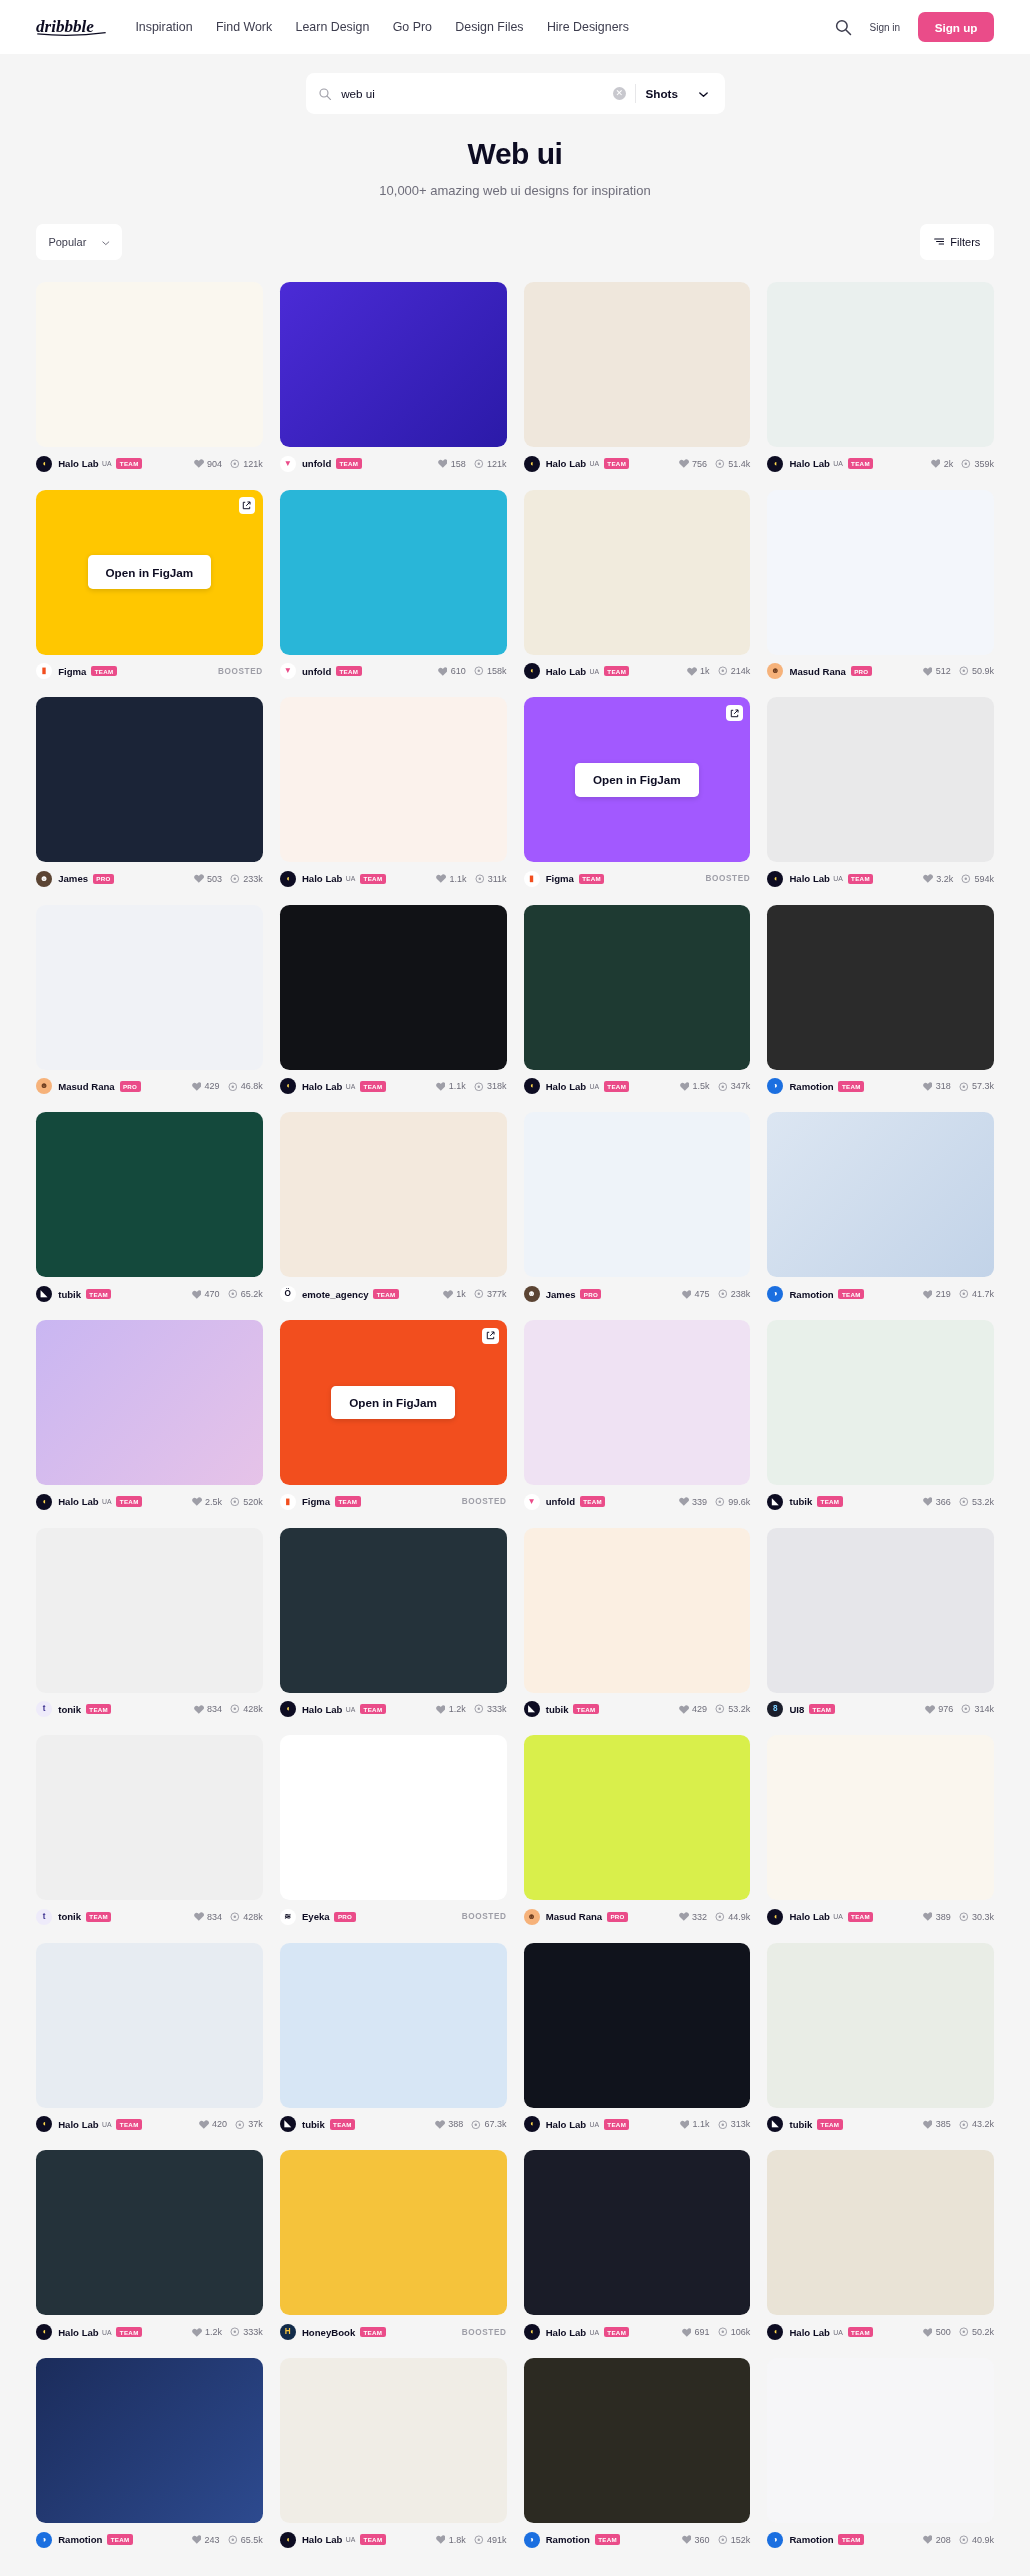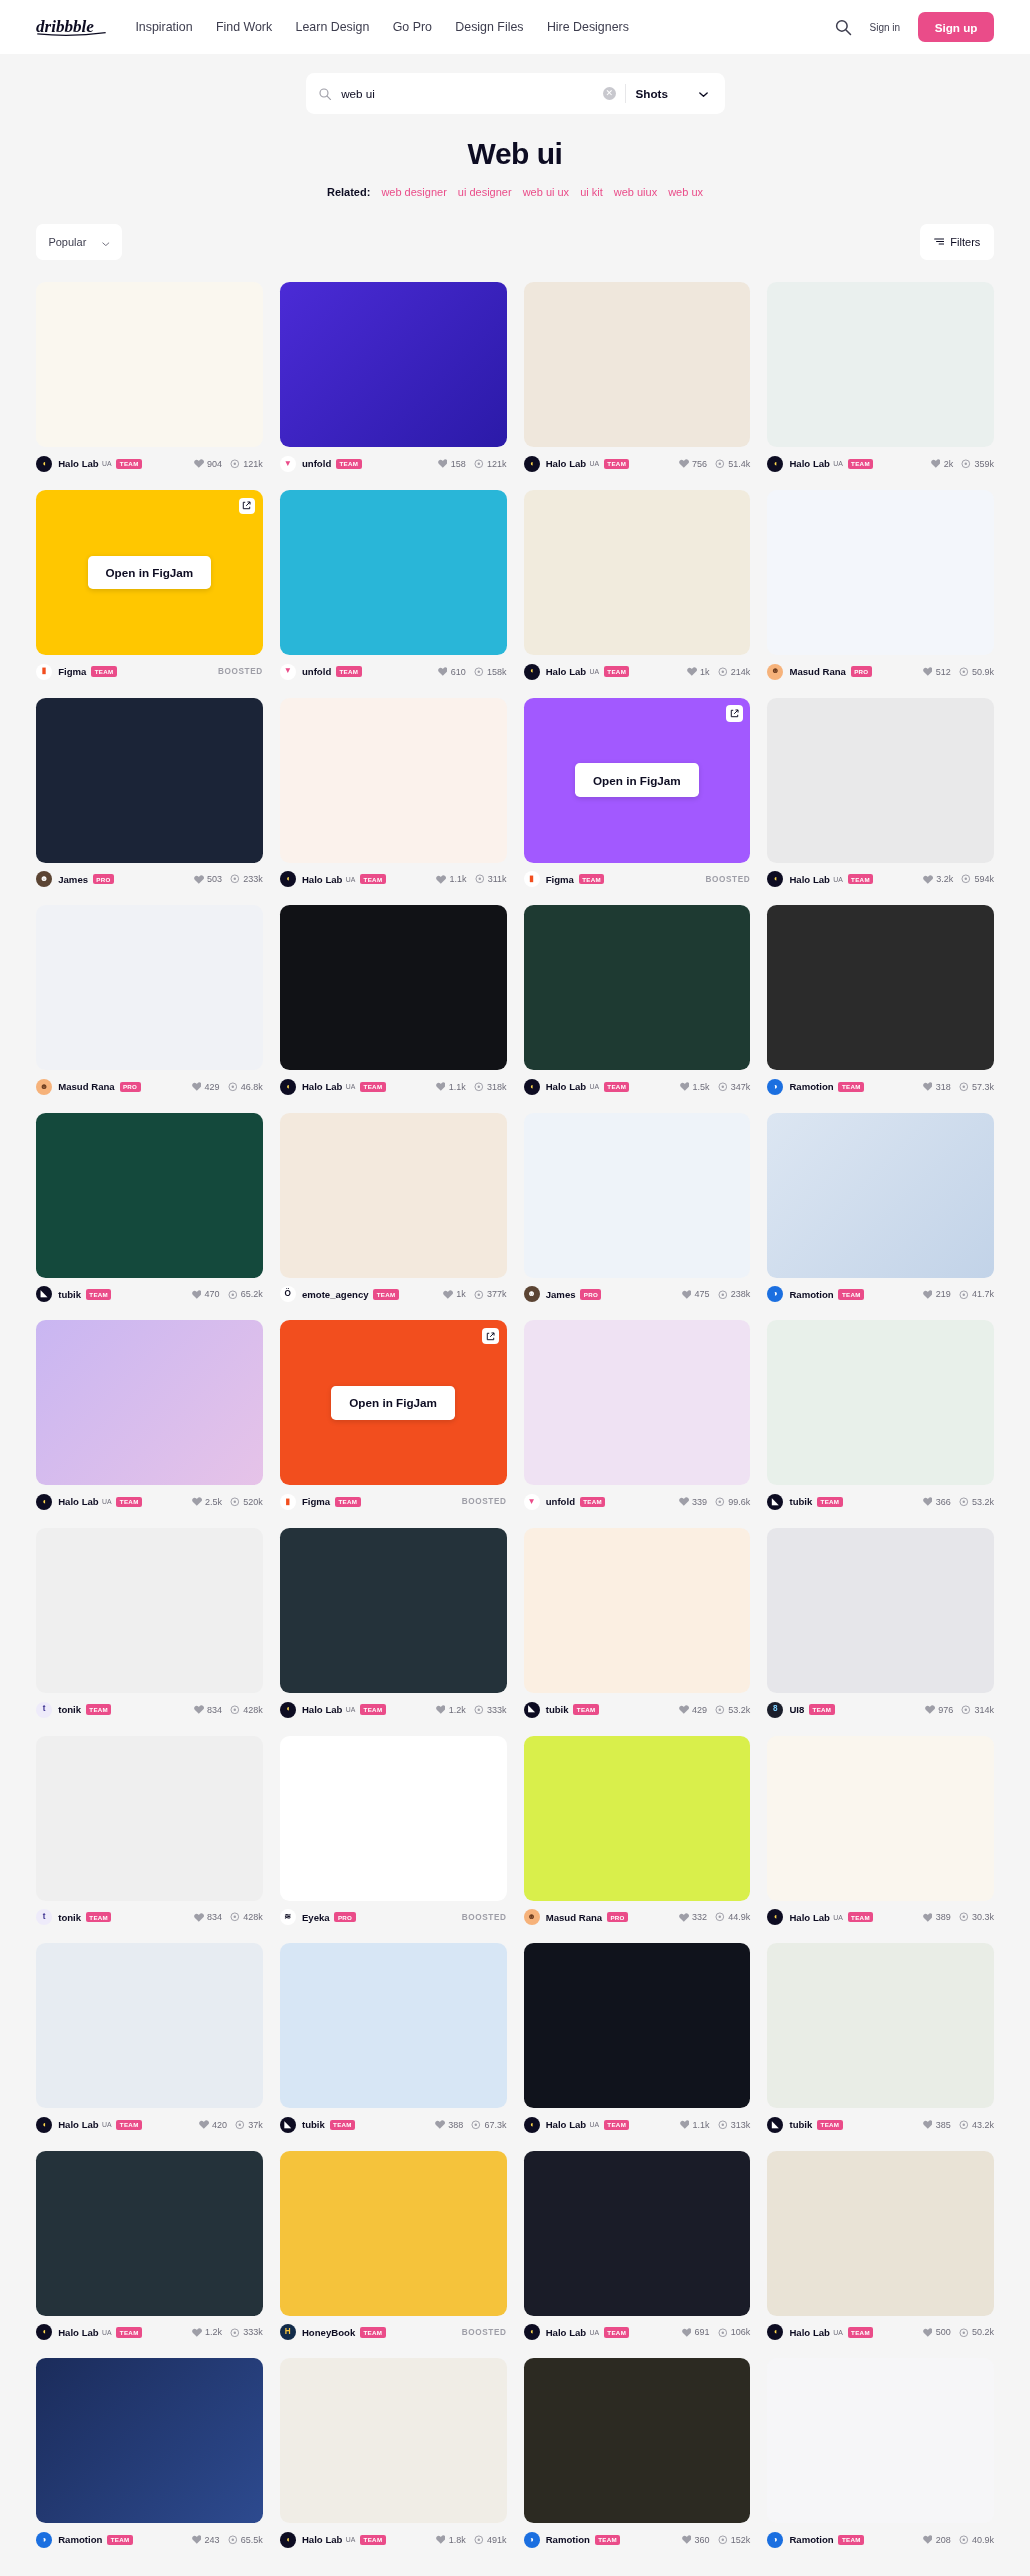--- a/index.html
+++ b/index.html
@@ -45,21 +45,21 @@
     flex: 1; border: none; outline: none; font-size: 11.7px;
     font-family: "Liberation Sans", sans-serif; color: #0D0C22; background: transparent;
   }
   .sb-clear {
     width: 13px; height: 13px; border-radius: 50%; background: #C8C8CE;
     color: #fff; font-size: 9px; line-height: 13px; text-align: center;
     cursor: pointer; flex: none;
   }
   .sb-divider { width: 0.7px; height: 19px; background: #E7E7E9; flex: none; }
   .sb-select {
-    display: flex; align-items: flex-start; gap: 31px; cursor: pointer;
+    display: flex; align-items: flex-start; gap: 21px; cursor: pointer;
     padding-right: 4.1px;
   }
   .sb-select-label { font-size: 11.7px; font-weight: bold; color: #0D0C22; }
   .chev { width: 9px; height: 5.5px; flex: none; }
 
   
   .heading { text-align: center; padding: 23.4px 0 0; }
   .h-title { font-size: 30px; font-weight: bold; letter-spacing: -0.5px; }
   .h-sub { font-size: 13px; color: #6E6D7A; margin-top: 11.7px; }
   .related {
@@ -195,29 +195,21 @@
         <svg viewBox="0 0 14 9" width="9" height="5.5" fill="none" stroke="#0D0C22" stroke-width="2.2">
           <polyline points="1,1.5 7,7 13,1.5" stroke-linecap="round" stroke-linejoin="round"></polyline>
         </svg>
       </span>
     </span>
   </div>
 </div>
 
 <div class="heading">
   <div class="h-title">Web ui</div>
-  <div class="related">
-    <span class="related-label">Related:</span>
-    <a>web designer</a>
-    <a>ui designer</a>
-    <a>web ui ux</a>
-    <a>ui kit</a>
-    <a>web uiux</a>
-    <a>web ux</a>
-  </div>
+  <div class="h-sub">10,000+ amazing web ui designs for inspiration</div>
 </div>
 
 <div class="filterbar">
   <div class="popular">
     <span>Popular</span>
     <span>
       <svg viewBox="0 0 12 8" width="7.6" height="4.8" fill="none" stroke="#6E6D7A" stroke-width="1.6">
         <polyline points="1,1.5 6,6 11,1.5" stroke-linecap="round" stroke-linejoin="round"></polyline>
       </svg>
     </span>

